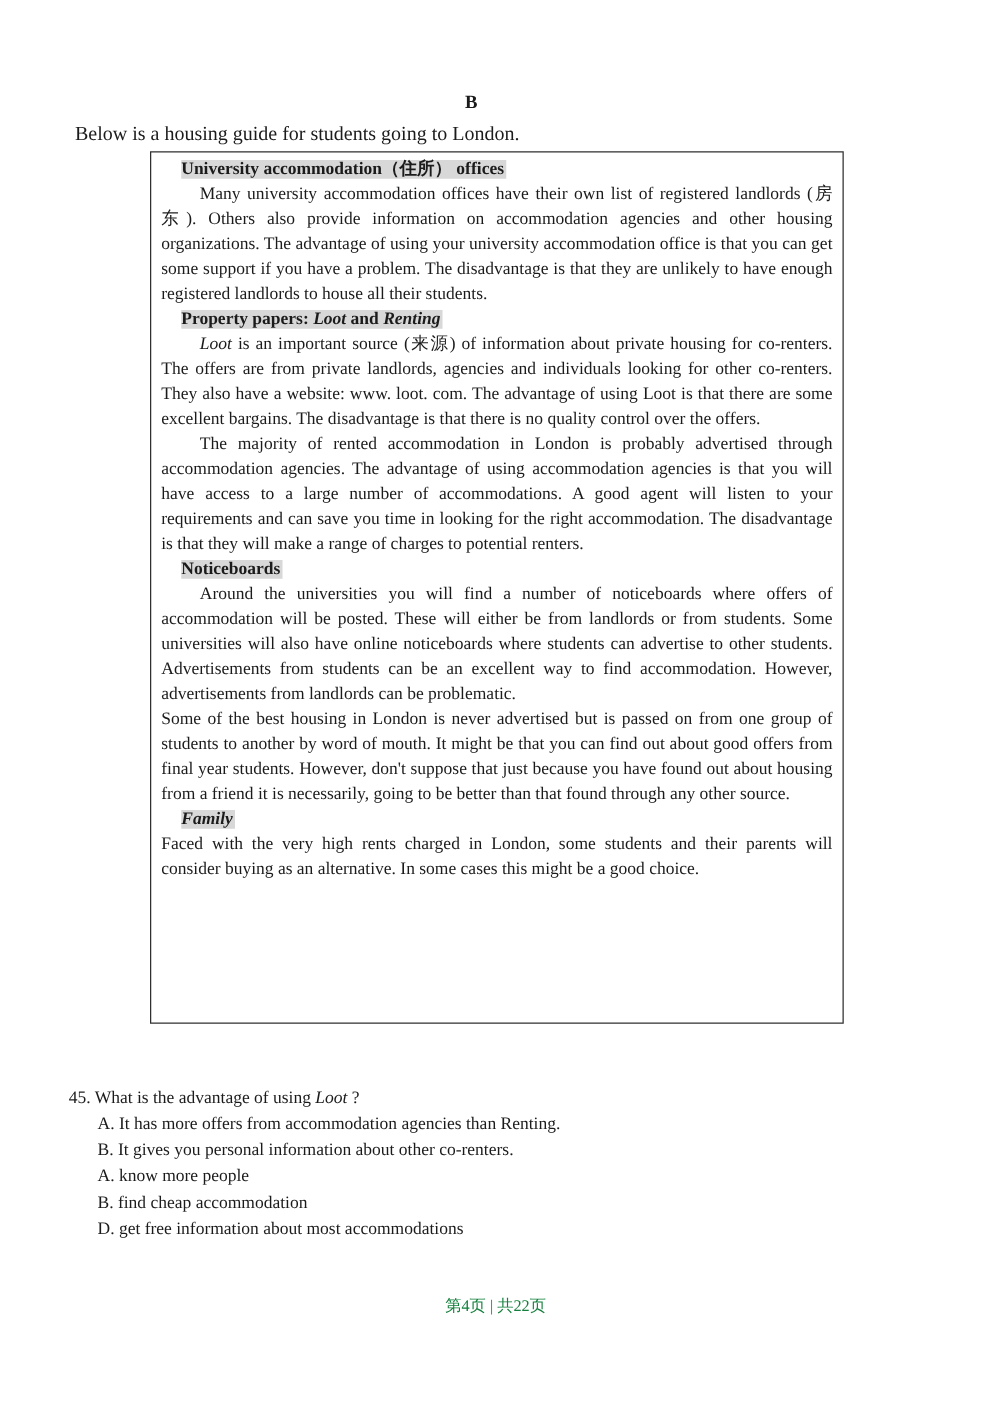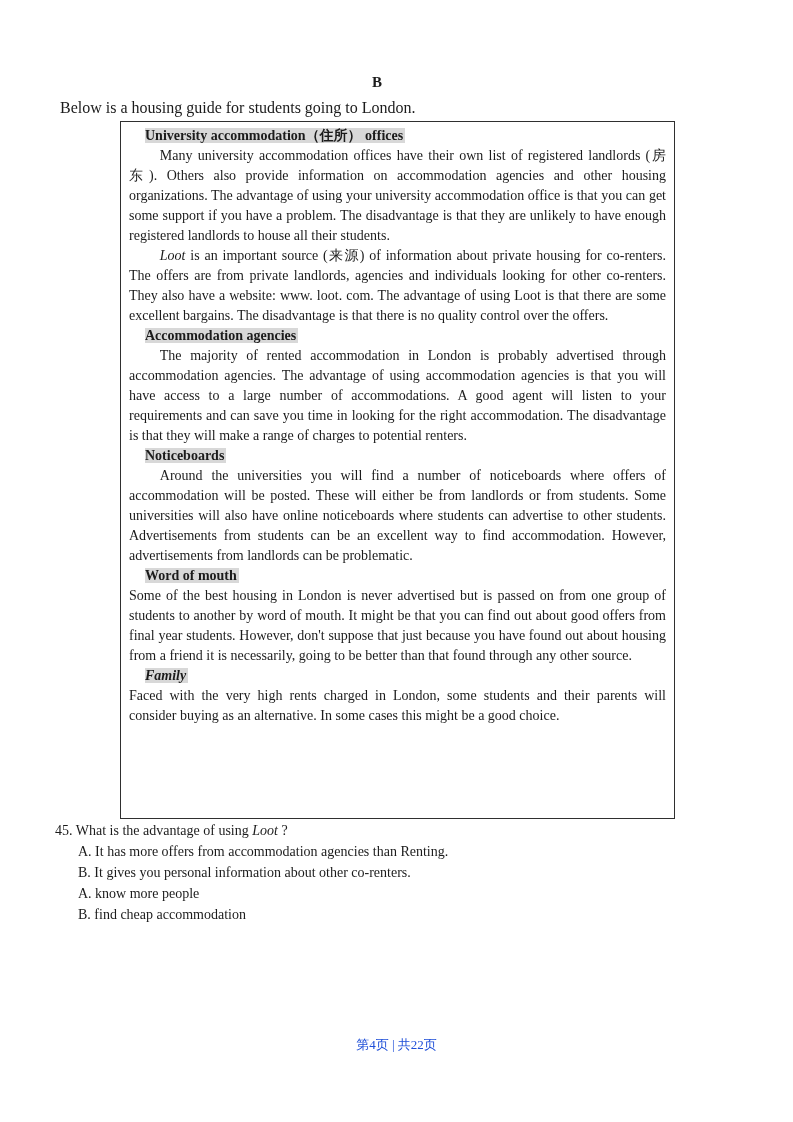--- a/index.html
+++ b/index.html
@@ -58,56 +58,56 @@
   .it { font-style: italic; }
   .bd { font-weight: bold; }
   .questions {
     position: absolute;
     top: 820px;
     left: 55px;
     width: 660px;
     font-size: 14px;
     line-height: 21px;
   }
-  .question-stem { white-space: nowrap; }
+  .question-stem { white-space: nowrap; margin-top: 48px; }
   .question-option { padding-left: 23px; }
   .footer {
     position: absolute;
     top: 1036px;
     left: 0;
     width: 793px;
     text-align: center;
     font-size: 13px;
-    color: #1d4ed8;
+    color: #15803d;
   }
 </style>
 </head>
 <body>
 
 <div class="page">
   <div class="b-label">B</div>
   <div class="intro">Below is a housing guide for students going to London.</div>
   <div class="passage-box" id="passage-box">
       <div class="section-heading"><span class="hl"><span class="bd">University accommodation（住所） offices</span></span></div>
       <p class="indent"><span>Many university accommodation offices have their own list of registered landlords (房东). Others also provide information on accommodation agencies and other housing organizations. The advantage of using your university accommodation office is that you can get some support if you have a problem. The disadvantage is that they are unlikely to have enough registered landlords to house all their students.</span></p>
+      <div class="section-heading"><span class="hl"><span class="bd">Property papers: </span><span class="it bd">Loot</span><span class="bd"> and </span><span class="it bd">Renting</span></span></div>
       <p class="indent"><span class="it">Loot</span><span> is an important source (来源) of information about private housing for co-renters. The offers are from private landlords, agencies and individuals looking for other co-renters. They also have a website: www. loot. com. The advantage of using Loot is that there are some excellent bargains. The disadvantage is that there is no quality control over the offers.</span></p>
-      <div class="section-heading"><span class="hl"><span class="bd">Accommodation agencies</span></span></div>
       <p class="indent"><span>The majority of rented accommodation in London is probably advertised through accommodation agencies. The advantage of using accommodation agencies is that you will have access to a large number of accommodations. A good agent will listen to your requirements and can save you time in looking for the right accommodation. The disadvantage is that they will make a range of charges to potential renters.</span></p>
       <div class="section-heading"><span class="hl"><span class="bd">Noticeboards</span></span></div>
       <p class="indent"><span>Around the universities you will find a number of noticeboards where offers of accommodation will be posted. These will either be from landlords or from students. Some universities will also have online noticeboards where students can advertise to other students. Advertisements from students can be an excellent way to find accommodation. However, advertisements from landlords can be problematic.</span></p>
-      <div class="section-heading"><span class="hl"><span class="bd">Word of mouth</span></span></div>
       <p><span>Some of the best housing in London is never advertised but is passed on from one group of students to another by word of mouth. It might be that you can find out about good offers from final year students. However, don't suppose that just because you have found out about housing from a friend it is necessarily, going to be better than that found through any other source.</span></p>
       <div class="section-heading"><span class="hl"><span class="it bd">Family</span></span></div>
       <p><span>Faced with the very high rents charged in London, some students and their parents will consider buying as an alternative. In some cases this might be a good choice.</span></p>
     </div>
   <div class="questions" id="questions">
       <div>
         <div class="question-stem"><span>45. </span><span>What is the advantage of using </span><span class="it">Loot</span><span> ?</span></div>
         <div class="question-option">A. It has more offers from accommodation agencies than Renting.</div>
         <div class="question-option">B. It gives you personal information about other co-renters.</div>
       </div>
       <div>
         <div class="question-option">A. know more people</div>
         <div class="question-option">B. find cheap accommodation</div>
+        <div class="question-option">D. get free information about most accommodations</div>
       </div>
     </div>
   <div class="footer">第4页 | 共22页</div>
 </div>
 
 </body></html>

